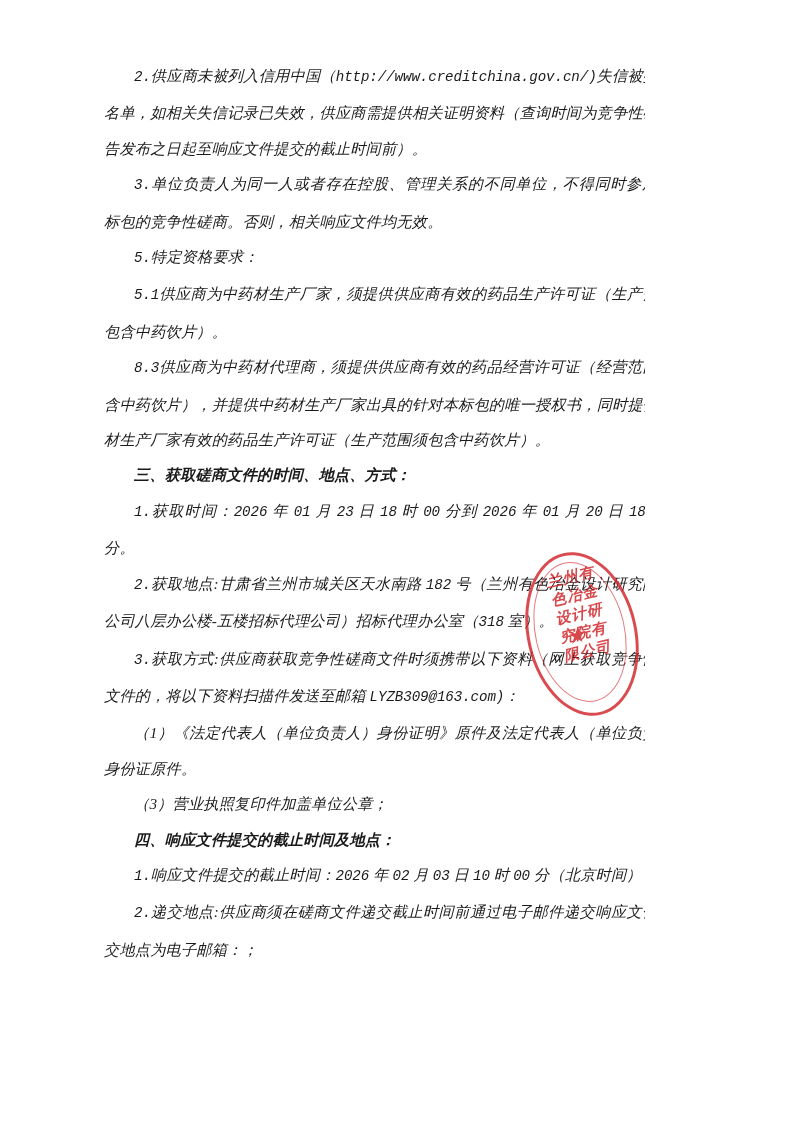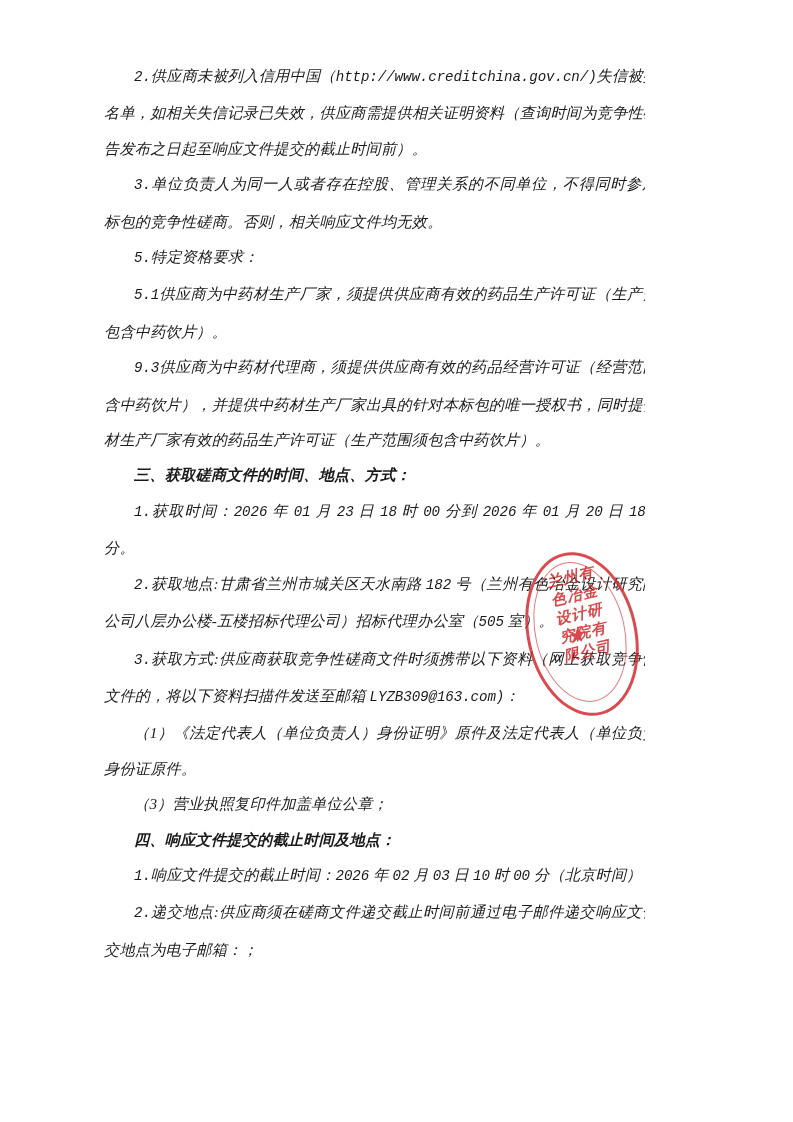--- a/index.html
+++ b/index.html
@@ -106,24 +106,24 @@
 <body>
 
 <div class="page">
 
   <div class="content">
 
     <p class="para indent"><span class="mono">2.</span>供应商未被列入信用中国（<span class="mono">http://www.creditchina.gov.cn/)</span>失信被执行人名单，如相关失信记录已失效，供应商需提供相关证明资料（查询时间为竞争性磋商公告发布之日起至响应文件提交的截止时间前）。</p>
     <p class="para indent"><span class="mono">3.</span>单位负责人为同一人或者存在控股、管理关系的不同单位，不得同时参加同一标包的竞争性磋商。否则，相关响应文件均无效。</p>
     <p class="para indent"><span class="mono">5.</span>特定资格要求：</p>
     <p class="para indent"><span class="mono">5.1</span>供应商为中药材生产厂家，须提供供应商有效的药品生产许可证（生产范围须包含中药饮片）。</p>
-    <p class="para indent"><span class="mono">9.3</span>供应商为中药材代理商，须提供供应商有效的药品经营许可证（经营范围须包含中药饮片），并提供中药材生产厂家出具的针对本标包的唯一授权书，同时提供中药材生产厂家有效的药品生产许可证（生产范围须包含中药饮片）。</p>
+    <p class="para indent"><span class="mono">8.3</span>供应商为中药材代理商，须提供供应商有效的药品经营许可证（经营范围须包含中药饮片），并提供中药材生产厂家出具的针对本标包的唯一授权书，同时提供中药材生产厂家有效的药品生产许可证（生产范围须包含中药饮片）。</p>
     <p class="para indent bold">三、获取磋商文件的时间、地点、方式：</p>
     <p class="para indent"><span class="mono">1.</span>获取时间：<span class="mono">2026</span> 年 <span class="mono">01</span> 月 <span class="mono">23</span> 日 <span class="mono">18</span> 时 <span class="mono">00</span> 分到 <span class="mono">2026</span> 年 <span class="mono">01</span> 月 <span class="mono">20</span> 日 <span class="mono">18</span> 时 <span class="mono">00</span> 分。</p>
-    <p class="para indent"><span class="mono">2.</span>获取地点:甘肃省兰州市城关区天水南路 <span class="mono">182</span> 号（兰州有色冶金设计研究院有限公司八层办公楼-五楼招标代理公司）招标代理办公室（<span class="mono">505</span> 室）。</p>
+    <p class="para indent"><span class="mono">2.</span>获取地点:甘肃省兰州市城关区天水南路 <span class="mono">182</span> 号（兰州有色冶金设计研究院有限公司八层办公楼-五楼招标代理公司）招标代理办公室（<span class="mono">318</span> 室）。</p>
     <p class="para indent"><span class="mono">3.</span>获取方式:供应商获取竞争性磋商文件时须携带以下资料（网上获取竞争性磋商文件的，将以下资料扫描件发送至邮箱 <span class="mono">LYZB309@163.com)</span>：</p>
     <p class="para indent">（1）《法定代表人（单位负责人）身份证明》原件及法定代表人（单位负责人）身份证原件。</p>
     <p class="para indent">（3）营业执照复印件加盖单位公章；</p>
     <p class="para indent bold">四、响应文件提交的截止时间及地点：</p>
     <p class="para indent"><span class="mono">1.</span>响应文件提交的截止时间：<span class="mono">2026</span> 年 <span class="mono">02</span> 月 <span class="mono">03</span> 日 <span class="mono">10</span> 时 <span class="mono">00</span> 分（北京时间）；</p>
     <p class="para indent"><span class="mono">2.</span>递交地点:供应商须在磋商文件递交截止时间前通过电子邮件递交响应文件（递交地点为电子邮箱：；</p>
 
   </div>
 
   <div class="seal">

